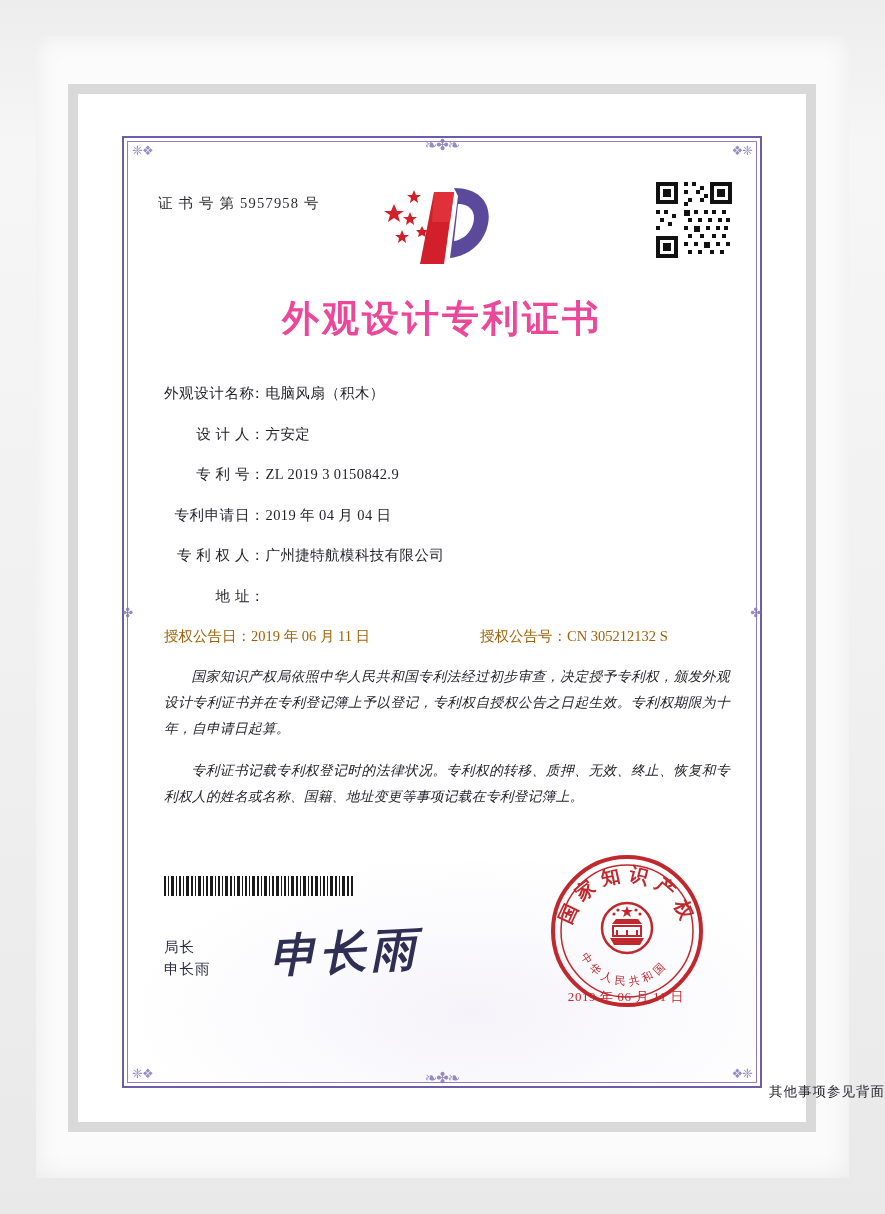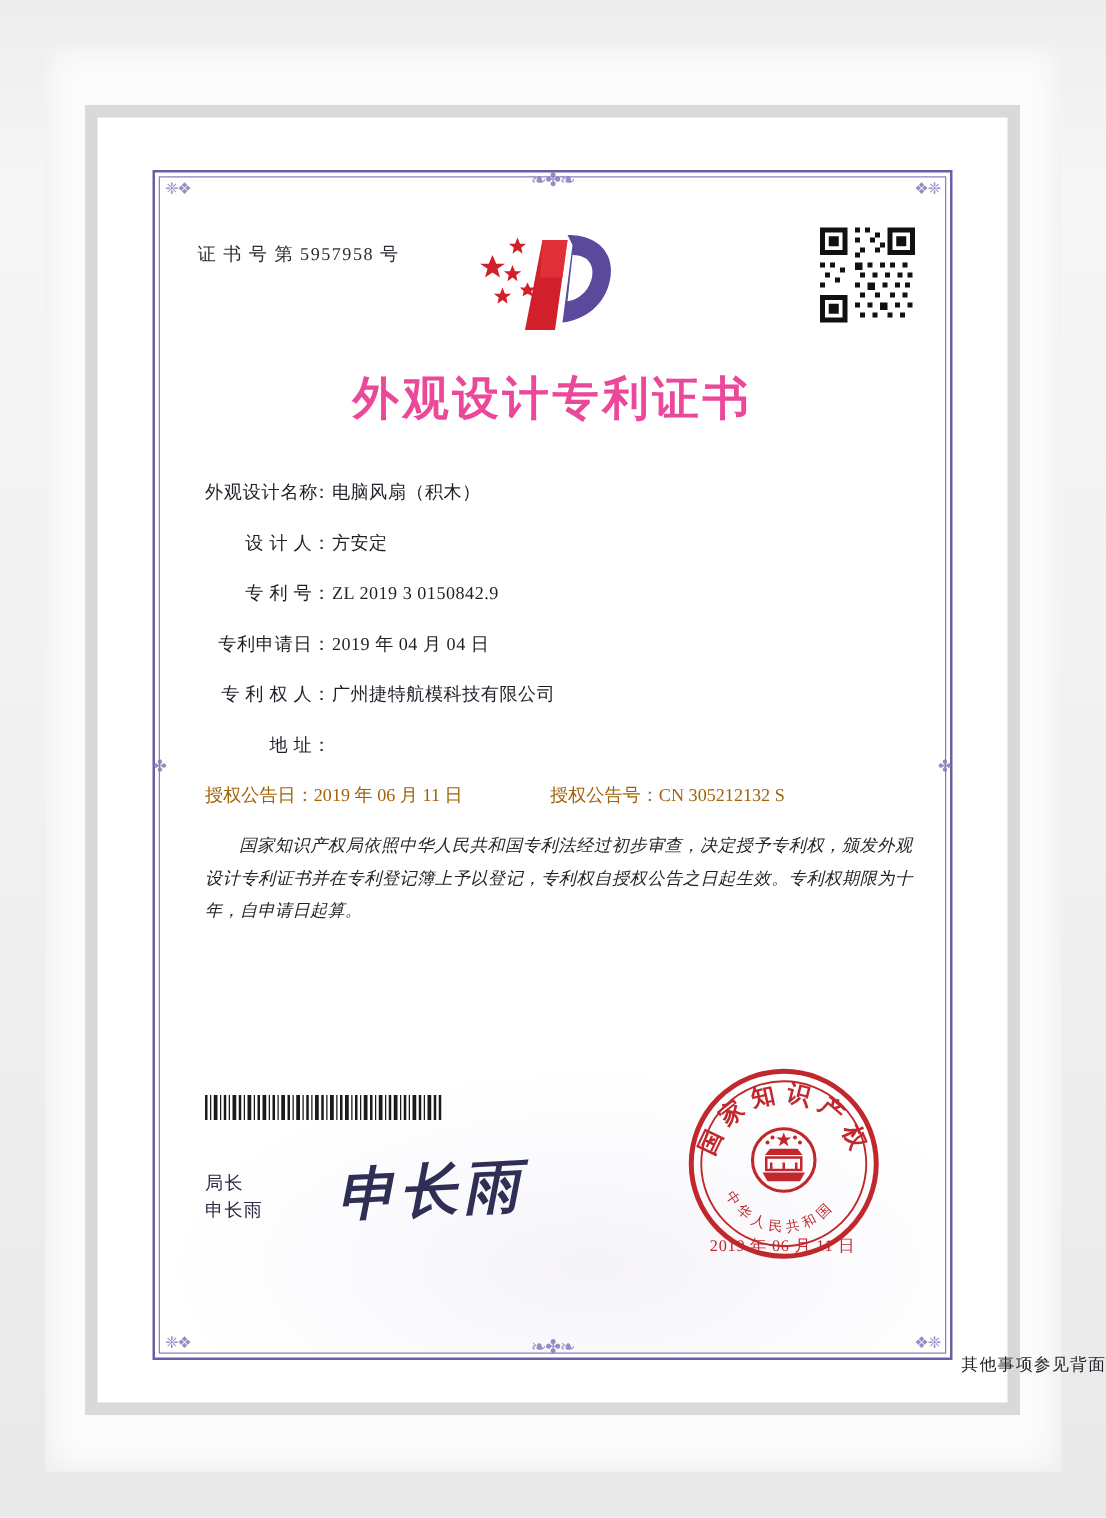--- a/index.html
+++ b/index.html
@@ -148,21 +148,21 @@
   }
   .field .colon { margin: 0 1px 0 0; }
 
   .field-row-split {
     display: flex;
     align-items: baseline;
     font-size: 14.5px;
     color: #a16207;
     white-space: nowrap;
   }
-  .field-row-split .seg2 { margin-left: 70px; }
+  .field-row-split .seg2 { margin-left: 110px; }
 
   
   .body-text {
     position: absolute;
     left: 42px; top: 512px;
     width: 566px;
     font-size: 13.7px;
     line-height: 26px;
     color: #23232b;
     text-align: justify;
@@ -393,20 +393,21 @@
       </span>
       <span class="seg2">
         <span class="lbl">授权公告号</span><span class="colon">：</span><span class="val">CN 305212132 S</span>
       </span>
     </div>
 
   </div>
 
   <div class="body-text">
     <p>国家知识产权局依照中华人民共和国专利法经过初步审查，决定授予专利权，颁发外观设计专利证书并在专利登记簿上予以登记，专利权自授权公告之日起生效。专利权期限为十年，自申请日起算。</p>
+    <p>专利证书记载专利权登记时的法律状况。专利权的转移、质押、无效、终止、恢复和专利权人的姓名或名称、国籍、地址变更等事项记载在专利登记簿上。</p>
   </div>
 
   <div class="barcode">
     <svg viewBox="0 0 190 20" width="190" height="20" preserveAspectRatio="none">
       <g fill="#1a1a1a">
         <rect x="0" y="0" width="2" height="20"></rect>
           <rect x="4" y="0" width="1" height="20"></rect>
         <rect x="7" y="0" width="3" height="20"></rect>
           <rect x="12" y="0" width="1" height="20"></rect>
         <rect x="15" y="0" width="2" height="20"></rect>

